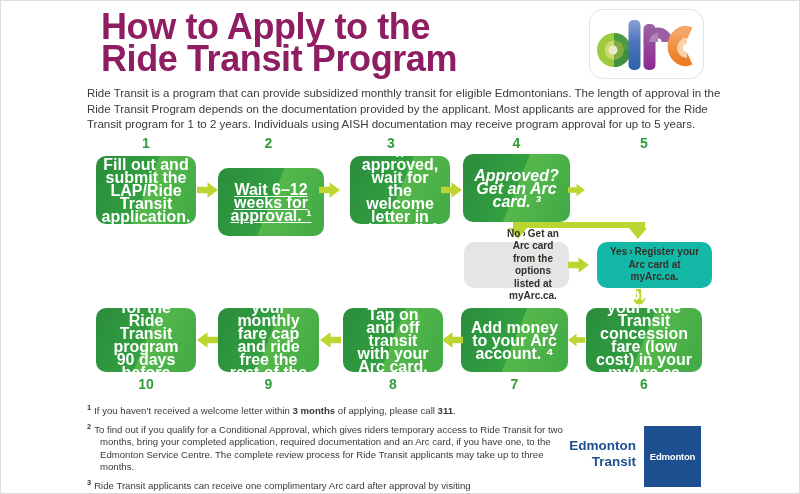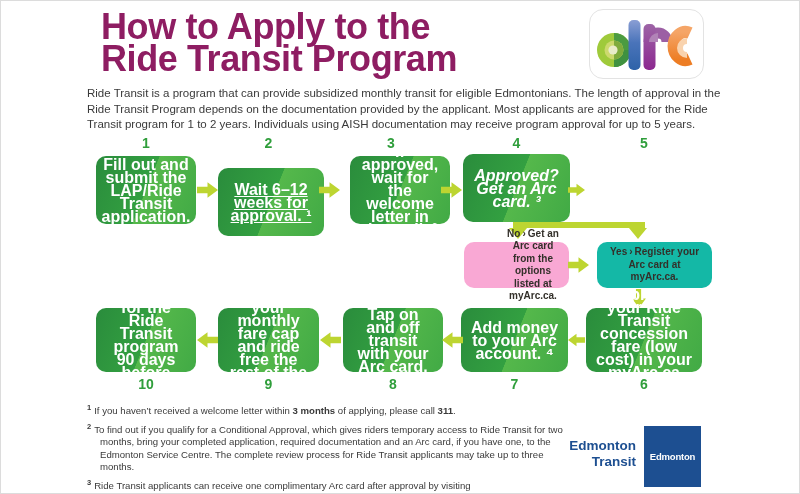--- a/index.html
+++ b/index.html
@@ -29,21 +29,21 @@
     border-radius:10px;display:flex;align-items:center;justify-content:center;
     background:linear-gradient(112deg,#2a8c3c 0%,#33a041 49.8%,#55b84b 50.2%,#41aa45 100%);
     color:#fff;font-size:16px;line-height:13px;font-weight:700;text-align:center;
     padding:4px 8px;box-sizing:border-box;
   }
   .decision-box{
     border-radius:10px;display:flex;align-items:center;justify-content:center;
     font-size:10px;line-height:12.5px;text-align:center;color:#33302a;font-weight:600;
     padding:4px 7px;box-sizing:border-box;
   }
-  .no-box{background:#f9a8d4;padding-left:40px;}
+  .no-box{background:#e5e5e5;padding-left:40px;}
   .yes-box{background:#14b8a6;margin-left:10px;}
   .decision-box b{font-weight:800;}
   .lime-bar{background:#bdd531;}
   
   .footnotes{left:86px;top:401px;width:482px;color:#3a3a3a;font-size:9.6px;line-height:12.4px;}
   .footnote{margin-bottom:3.5px;padding-left:13px;text-indent:-13px;}
   .footnote .marker{font-size:7.5px;vertical-align:4px;font-weight:700;padding-right:3px;}
   .footnote b{font-weight:700;}
   
   .ets-text{

